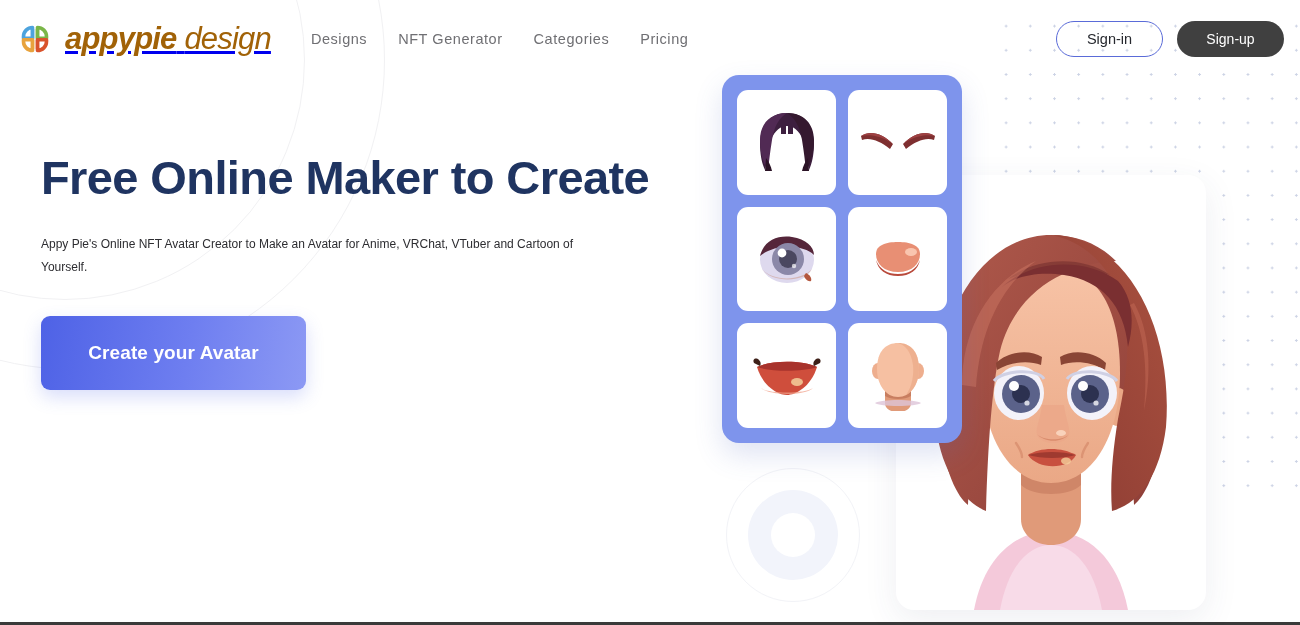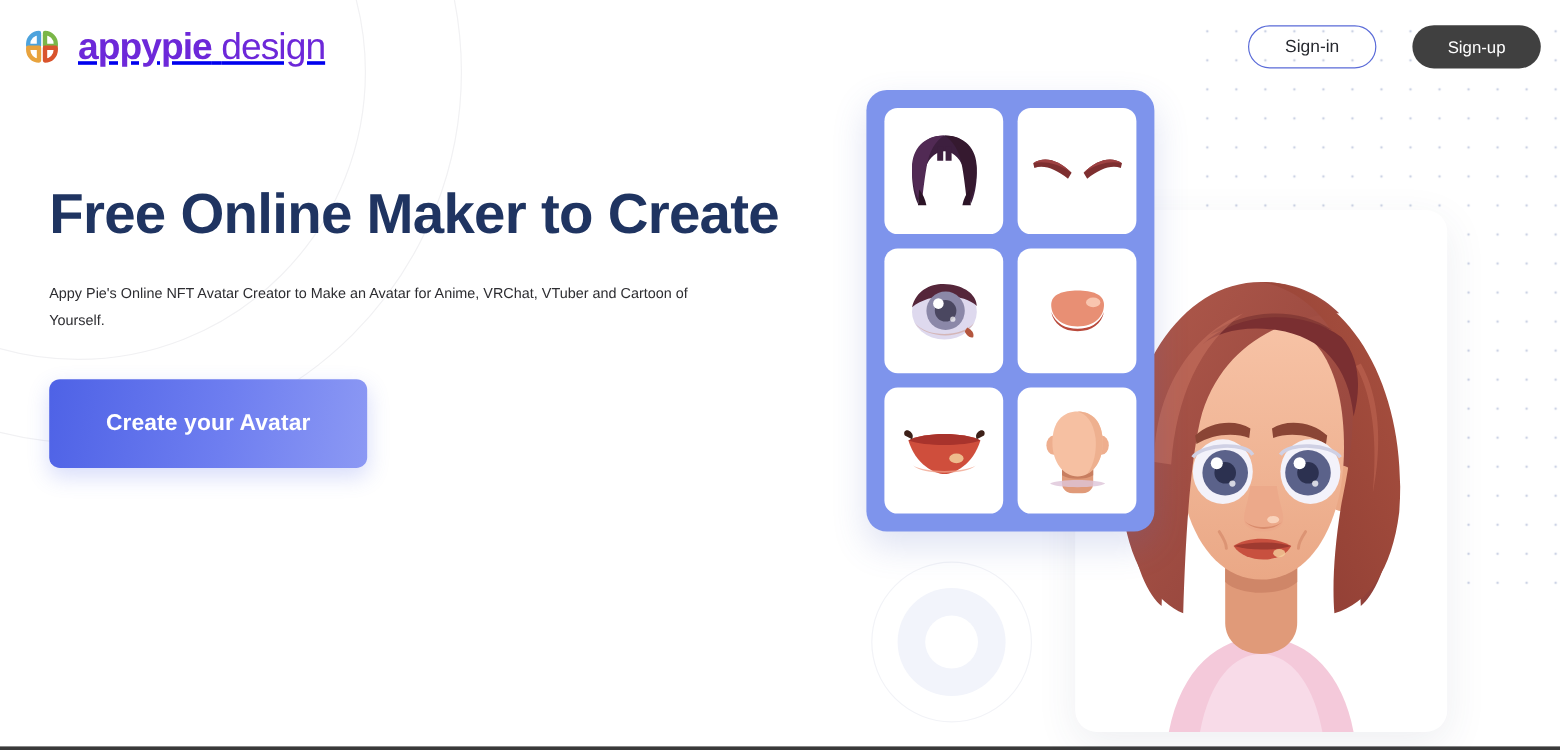--- a/index.html
+++ b/index.html
@@ -48,32 +48,32 @@
   }
 
   
   .header {
     position: absolute; left: 0; top: 0; width: 1300px; height: 78px;
     display: flex; align-items: center; z-index: 30;
   }
   .brand { display: flex; align-items: center; margin-left: 12px; }
   .logo-mark { width: 46px; height: 46px; position: relative; flex: none; }
   .brand-text {
-    font-size: 31px; font-weight: 700; color: #6d28d9;
-    letter-spacing: -0.8px; margin-left: 7px; white-space: nowrap;
+    font-size: 31px; font-weight: 700; color: #a16207;
+    letter-spacing: -0.8px; margin-left: 7px; white-space: nowrap; font-style: italic;
   }
   .brand-text .light { font-weight: 400; }
 
   .nav { display: flex; align-items: center; gap: 31px; margin-left: 40px; }
   .nav-link {
     font-size: 14.5px; color: #6f6f73; letter-spacing: .55px;
     text-decoration: none; white-space: nowrap; cursor: pointer;
   }
 
-  .auth { margin-left: auto; display: flex; align-items: flex-end; gap: 30px; margin-right: 16px; }
+  .auth { margin-left: auto; display: flex; align-items: flex-end; gap: 14px; margin-right: 16px; }
   .btn-signin {
     min-width: 107px; height: 36px; border-radius: 18px;
     border: 1px solid #5a6bd8; background: transparent; color: #26282e;
     font-size: 14.5px; font-family: inherit; cursor: pointer;
     display: flex; align-items: center; justify-content: center;
     padding: 0 18px;
   }
   .btn-signup {
     min-width: 107px; height: 36px; border-radius: 18px;
     border: none; background: #404040; color: #ffffff;
@@ -159,20 +159,26 @@
           <path d="M20.5 34.5 A9 9 0 0 1 11.5 25.5 L11.5 23.8 L20.5 23.8 Z" fill="none" stroke="#e8a33d" stroke-width="3.6" stroke-linejoin="round"></path>
           <path d="M20.5 32.4 L20.5 23.8" stroke="#e8a33d" stroke-width="3.4" stroke-linecap="round"></path>
 
           <path d="M25.5 34.5 A9 9 0 0 0 34.5 25.5 L34.5 23.8 L25.5 23.8 Z" fill="none" stroke="#d9532c" stroke-width="3.6" stroke-linejoin="round"></path>
           <path d="M25.5 32.4 L25.5 23.8" stroke="#d9532c" stroke-width="3.4" stroke-linecap="round"></path>
         </svg>
       </span>
       <span class="brand-text"><span>appypie</span> <span class="light">design</span></span>
     </a>
 
+    <nav class="nav">
+      <a class="nav-link" href="#">Designs</a>
+      <a class="nav-link" href="#">NFT Generator</a>
+      <a class="nav-link" href="#">Categories</a>
+      <a class="nav-link" href="#">Pricing</a>
+    </nav>
 
     <div class="auth">
       <button class="btn-signin">Sign-in</button>
       <button class="btn-signup">Sign-up</button>
     </div>
   </header>
 
   <section class="hero-left">
     <h1 class="hero-title">
       <span>Free Online Maker to Create</span><br>

